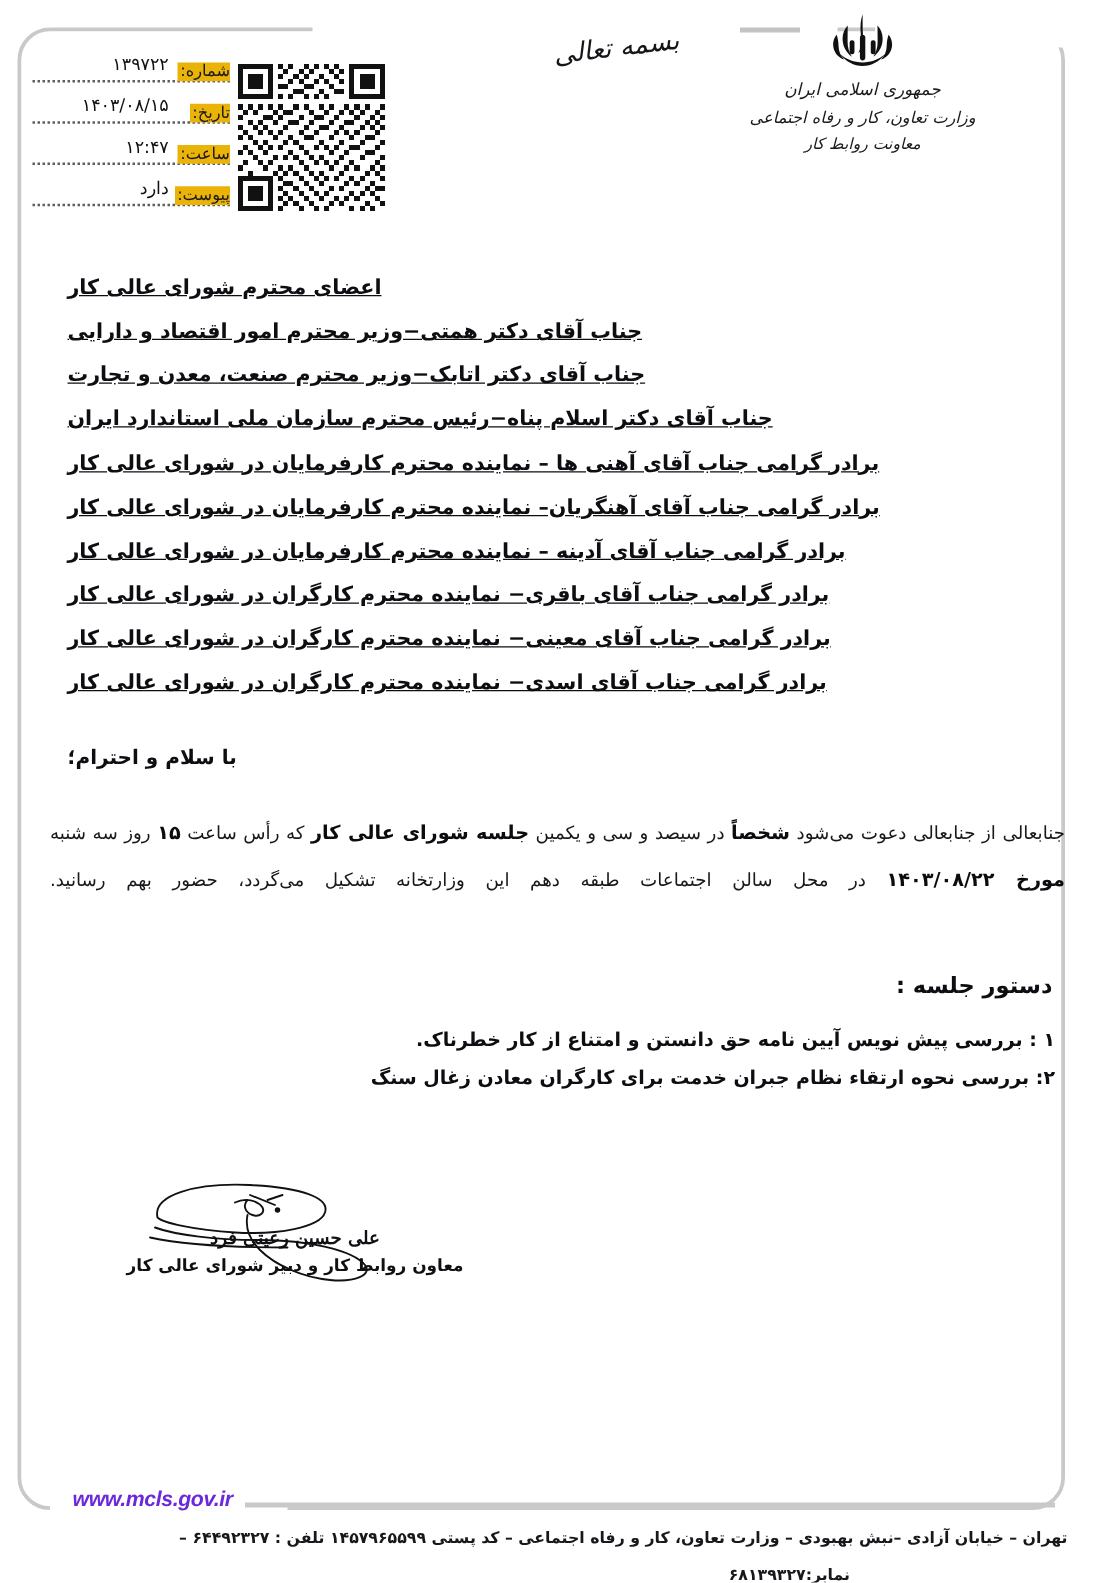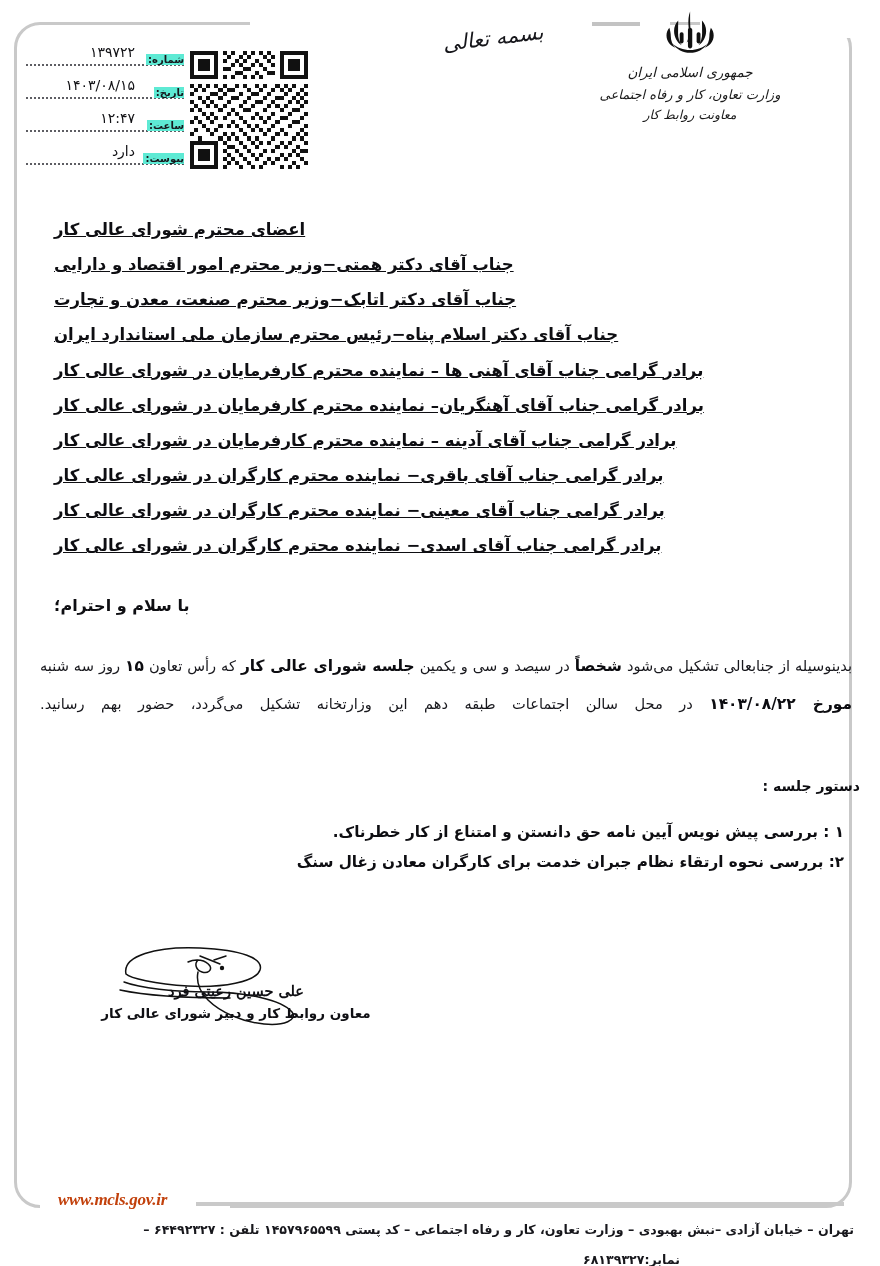--- a/index.html
+++ b/index.html
@@ -135,24 +135,24 @@
     direction: rtl;
   }
   .ref-row {
     position: relative;
     height: 33px;
   }
   .ref-label {
     position: absolute;
     right: 0;
     bottom: 6px;
-    font-size: 10px;
-    font-weight: 700;
+    font-size: 13px;
+    font-weight: 400;
     color: #17171c;
-    background: #5eead4;
+    background: #eab308;
     padding-left: 2px;
     z-index: 2;
     white-space: nowrap;
   }
   .ref-value {
     position: absolute;
     right: 46px;
     bottom: 11px;
     font-size: 14px;
     font-weight: 400;
@@ -211,24 +211,24 @@
     text-align: justify;
     text-align-last: justify;
     font-size: 14.6px;
     line-height: 2.45;
     color: #17171c;
   }
   .body-text b { font-weight: 700; color: #0c0c10; font-size: 15.4px; }
 
   .agenda-title {
     position: absolute;
-    right: 20px;
+    right: 38px;
     top: 778px;
     direction: rtl;
-    font-size: 14px;
+    font-size: 18px;
     font-weight: 700;
     color: #0e0e12;
   }
   .agenda {
     position: absolute;
     right: 36px;
     top: 818px;
     width: 790px;
     direction: rtl;
     text-align: right;
@@ -279,23 +279,23 @@
 
   
   .footer { position: absolute; left: 0; top: 1180px; width: 880px; }
   .site-url {
     position: absolute;
     left: 52px;
     top: 10px;
     font-size: 17px;
     font-weight: 700;
     font-style: italic;
-    color: #c2410c;
+    color: #6d28d9;
     direction: ltr;
-    font-family: Liberation Serif, serif;
+    font-family: Liberation Sans, sans-serif;
     letter-spacing: -.3px;
     background: #fff;
     padding: 0 6px;
   }
   .footer-rule {
     position: absolute;
     left: 196px;
     top: 22px;
     width: 648px;
     height: 4px;
@@ -430,21 +430,21 @@
   <div class="rcpt">برادر گرامی جناب آقای  آهنگریان– نماینده محترم کارفرمایان در شورای عالی کار</div>
   <div class="rcpt">برادر گرامی جناب آقای آدینه – نماینده محترم کارفرمایان در شورای عالی کار</div>
   <div class="rcpt">برادر گرامی جناب آقای باقری− نماینده محترم کارگران در شورای عالی کار</div>
   <div class="rcpt">برادر گرامی جناب آقای معینی− نماینده محترم کارگران در شورای عالی کار</div>
   <div class="rcpt">برادر گرامی جناب آقای اسدی− نماینده محترم کارگران در شورای عالی کار</div>
 </div>
 
 <div class="salutation">با سلام و احترام؛</div>
 
 <div class="body-text">
-  <span>بدینوسیله از جنابعالی تشکیل می‌شود </span><b>شخصاً</b><span> در سیصد و سی و یکمین </span><b>جلسه شورای عالی کار</b><span> که رأس تعاون </span><b>۱۵</b><span> روز سه شنبه </span><b>مورخ ۱۴۰۳/۰۸/۲۲</b><span> در محل سالن اجتماعات طبقه دهم این وزارتخانه تشکیل می‌گردد، حضور بهم رسانید.</span>
+  <span>جنابعالی از جنابعالی دعوت می‌شود </span><b>شخصاً</b><span> در سیصد و سی و یکمین </span><b>جلسه شورای عالی کار</b><span> که رأس ساعت </span><b>۱۵</b><span> روز سه شنبه </span><b>مورخ ۱۴۰۳/۰۸/۲۲</b><span> در محل سالن اجتماعات طبقه دهم این وزارتخانه تشکیل می‌گردد، حضور بهم رسانید.</span>
 </div>
 
 <div class="agenda-title">دستور جلسه :</div>
 <ul class="agenda">
   <li>۱ :  بررسی پیش نویس آیین نامه حق دانستن و امتناع از کار خطرناک.</li>
   <li>۲: بررسی نحوه ارتقاء نظام جبران خدمت برای کارگران معادن زغال سنگ</li>
 </ul>
 
 <div class="signature">
   <svg class="sig-mark" viewBox="0 0 260 110" aria-hidden="true">

